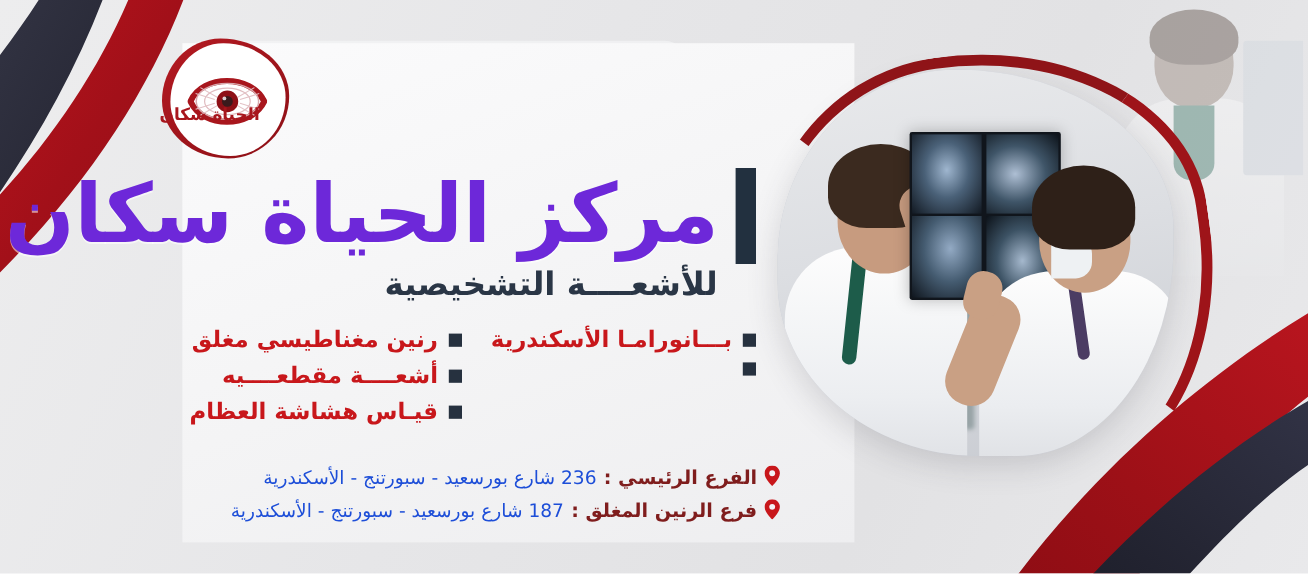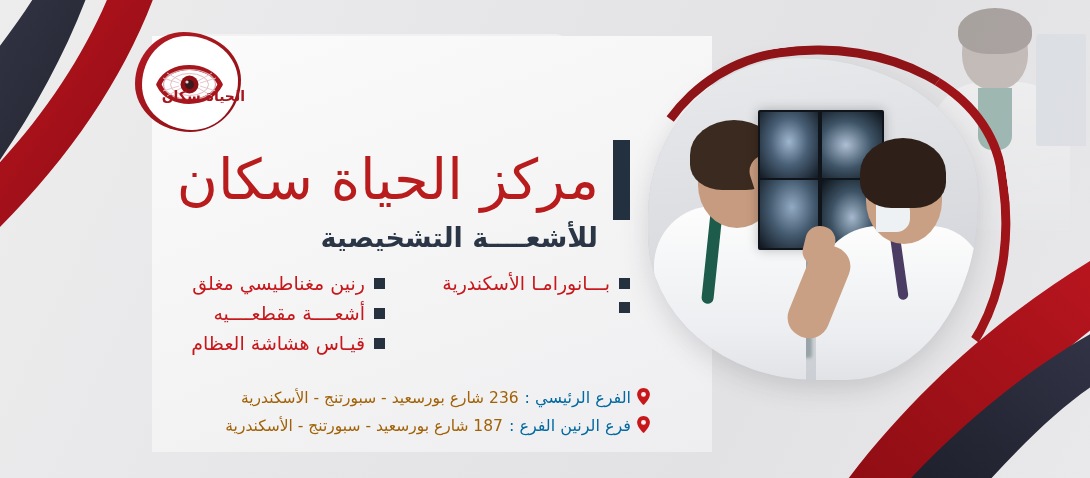--- a/index.html
+++ b/index.html
@@ -328,23 +328,23 @@
   }
   .logo-white {
     position: absolute;
     left: 9px; top: 8px;
     width: 96px; height: 94px;
     border-radius: 46% 54% 48% 52% / 52% 48% 52% 48%;
     background: #ffffff;
   }
   .logo-caption {
     position: absolute;
-    left: 0; right: 0;
+    left: 0; right: 12px;
     top: 60px;
-    text-align: right;
+    text-align: left;
     color: #a8161d;
     font-size: 14px;
     font-weight: bold;
   }
 
   
   .headline-wrap {
     position: absolute;
     left: 160px;
     top: 140px;
@@ -358,23 +358,23 @@
     justify-content: flex-start;
     gap: 14px;
   }
   .title-bar {
     width: 17px;
     height: 80px;
     background: #22303f;
     flex: 0 0 auto;
   }
   .main-title {
-    font-size: 56px;
-    font-weight: normal;
-    color: #b91c1c;
+    font-size: 68px;
+    font-weight: bold;
+    color: #6d28d9;
     line-height: 1.02;
     letter-spacing: -1px;
     white-space: nowrap;
     text-shadow: 0 1px 0 rgba(255,255,255,.55);
   }
   .sub-title {
     margin-top: 2px;
     padding-right: 32px;
     font-size: 27px;
     font-weight: bold;
@@ -407,21 +407,21 @@
     justify-content: flex-start;
   }
   .svc-bullet {
     width: 11px;
     height: 11px;
     background: #26313f;
     flex: 0 0 auto;
   }
   .svc-label {
     font-size: 19px;
-    font-weight: normal;
+    font-weight: bold;
     color: #c8171b;
     white-space: nowrap;
     line-height: 1.25;
   }
 
   
   .branches {
     position: absolute;
     left: 120px;
     top: 386px;
@@ -437,27 +437,27 @@
   }
   .pin-icon {
     flex: 0 0 auto;
     width: 13px;
     height: 17px;
     position: relative;
     top: 2px;
   }
   .branch-label {
     font-size: 16px;
-    font-weight: normal;
-    color: #0369a1;
+    font-weight: bold;
+    color: #7f1d1d;
     white-space: nowrap;
   }
   .branch-addr {
     font-size: 15.5px;
-    color: #a16207;
+    color: #1d4ed8;
     white-space: nowrap;
   }
 </style>
 </head>
 <body>
 
 <div id="banner">
 
   <div class="bg-base"></div>
 
@@ -616,19 +616,19 @@
       </svg>
       <span class="branch-label">الفرع الرئيسي :</span>
       <span class="branch-addr">236 شارع بورسعيد - سبورتنج - الأسكندرية</span>
     </div>
 
     <div class="branch-row">
       <svg class="pin-icon" viewBox="0 0 24 32">
         <path d="M12,0 C5.4,0 0,5.4 0,12 C0,21 12,32 12,32 C12,32 24,21 24,12 C24,5.4 18.6,0 12,0 Z" fill="#C8171B"></path>
         <circle cx="12" cy="12" r="4.6" fill="#f3f3f4"></circle>
       </svg>
-      <span class="branch-label">فرع الرنين الفرع :</span>
+      <span class="branch-label">فرع الرنين المغلق :</span>
       <span class="branch-addr">187 شارع بورسعيد - سبورتنج - الأسكندرية</span>
     </div>
 
   </div>
 
 </div>
 
 </body></html>

